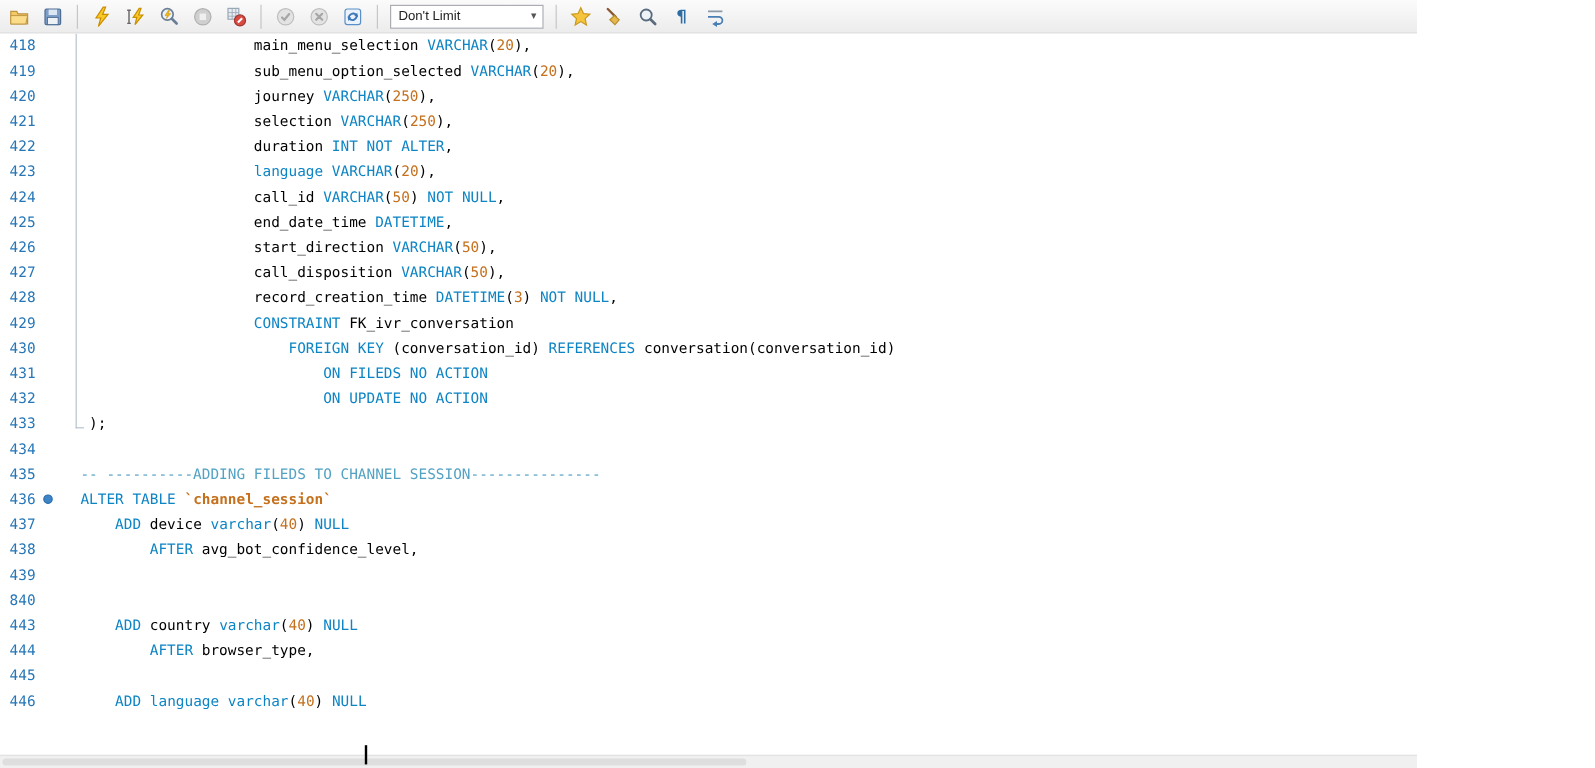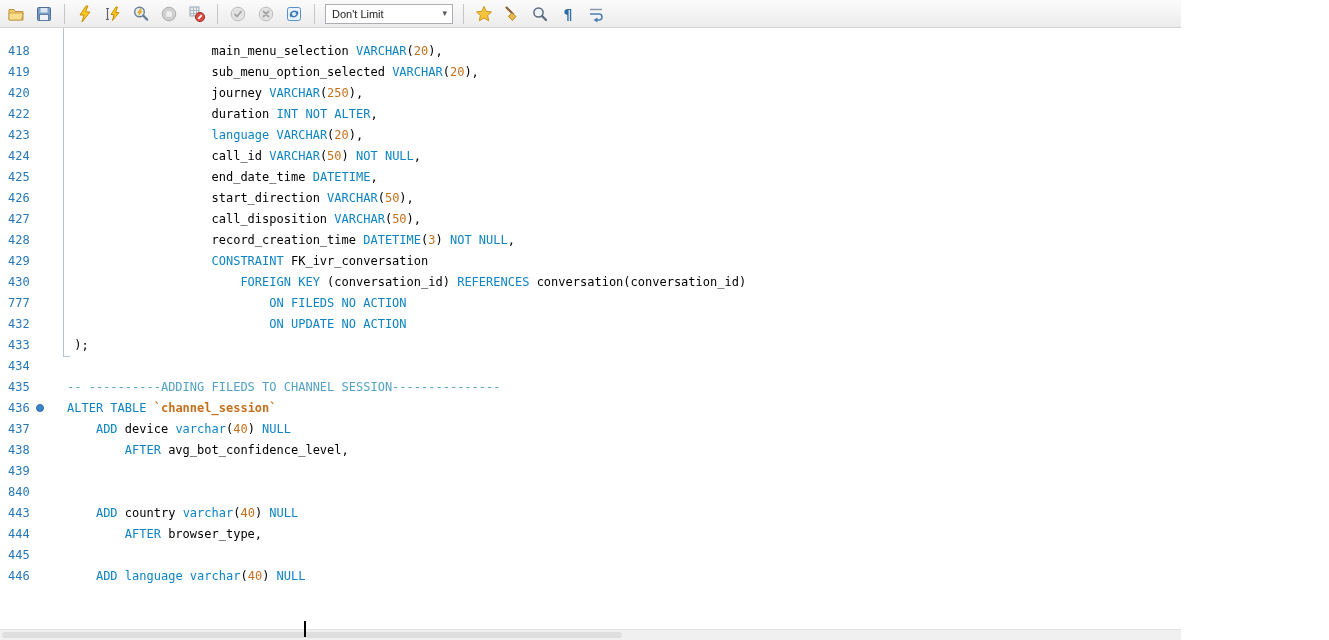--- a/index.html
+++ b/index.html
@@ -16,21 +16,21 @@
   .sep{width:1px;height:20px;background:#c6c6c6;flex:0 0 auto;margin:0 2px;}
   .combo{width:128px;height:20px;background:#fff;border:1px solid #abadb3;box-sizing:border-box;
          display:flex;align-items:center;justify-content:space-between;
          font-size:11px;color:#222;padding-left:6px;flex:0 0 auto;}
   .combo .chev{color:#555;font-size:9px;padding-right:5px;line-height:1;}
   .pilcrow{font-family:"DejaVu Sans",sans-serif;font-weight:bold;font-size:14px;color:#2e6da4;line-height:1;}
 
   
   .editor{position:absolute;top:28px;left:0;right:0;bottom:0;background:#fff;
           font-family:"DejaVu Sans Mono",monospace;font-size:12px;overflow:hidden;}
-  .lines{padding-top:13px;}
+  .lines{padding-top:0;}
   .row{height:21px;line-height:21px;white-space:pre;}
   .ln{display:inline-block;width:67px;padding-left:8px;box-sizing:border-box;
       color:var(--c-linenum,#2777b8);position:relative;vertical-align:top;}
   .marker{position:absolute;left:36px;top:6px;width:8px;height:8px;border-radius:50%;
           background:var(--c-marker,#3d85c6);border:1px solid #2b6cab;box-sizing:border-box;}
   .code{vertical-align:top;}
   .tk-kw{color:var(--c-kw,#0d84c4);}
   .tk-pl{color:#000;}
   .tk-num{color:var(--c-num,#c5701d);}
   .tk-cm{color:var(--c-cm,#53a2c3);}
@@ -173,30 +173,31 @@
       </svg>
     </span>
 
   </div>
 
   <div class="editor">
     <div class="lines" id="lines">
         <div class="row"><span class="ln">418</span><span class="code">                    <span class="tk-pl">main_menu_selection </span><span class="tk-kw">VARCHAR</span><span class="tk-pl">(</span><span class="tk-num">20</span><span class="tk-pl">),</span></span></div>
         <div class="row"><span class="ln">419</span><span class="code">                    <span class="tk-pl">sub_menu_option_selected </span><span class="tk-kw">VARCHAR</span><span class="tk-pl">(</span><span class="tk-num">20</span><span class="tk-pl">),</span></span></div>
         <div class="row"><span class="ln">420</span><span class="code">                    <span class="tk-pl">journey </span><span class="tk-kw">VARCHAR</span><span class="tk-pl">(</span><span class="tk-num">250</span><span class="tk-pl">),</span></span></div>
+        <div class="row"><span class="ln">421</span><span class="code">                    <span class="tk-pl">selection </span><span class="tk-kw">VARCHAR</span><span class="tk-pl">(</span><span class="tk-num">250</span><span class="tk-pl">),</span></span></div>
         <div class="row"><span class="ln">422</span><span class="code">                    <span class="tk-pl">duration </span><span class="tk-kw">INT NOT ALTER</span><span class="tk-pl">,</span></span></div>
         <div class="row"><span class="ln">423</span><span class="code">                    <span class="tk-kw">language</span><span class="tk-pl"> </span><span class="tk-kw">VARCHAR</span><span class="tk-pl">(</span><span class="tk-num">20</span><span class="tk-pl">),</span></span></div>
         <div class="row"><span class="ln">424</span><span class="code">                    <span class="tk-pl">call_id </span><span class="tk-kw">VARCHAR</span><span class="tk-pl">(</span><span class="tk-num">50</span><span class="tk-pl">) </span><span class="tk-kw">NOT NULL</span><span class="tk-pl">,</span></span></div>
         <div class="row"><span class="ln">425</span><span class="code">                    <span class="tk-pl">end_date_time </span><span class="tk-kw">DATETIME</span><span class="tk-pl">,</span></span></div>
         <div class="row"><span class="ln">426</span><span class="code">                    <span class="tk-pl">start_direction </span><span class="tk-kw">VARCHAR</span><span class="tk-pl">(</span><span class="tk-num">50</span><span class="tk-pl">),</span></span></div>
         <div class="row"><span class="ln">427</span><span class="code">                    <span class="tk-pl">call_disposition </span><span class="tk-kw">VARCHAR</span><span class="tk-pl">(</span><span class="tk-num">50</span><span class="tk-pl">),</span></span></div>
         <div class="row"><span class="ln">428</span><span class="code">                    <span class="tk-pl">record_creation_time </span><span class="tk-kw">DATETIME</span><span class="tk-pl">(</span><span class="tk-num">3</span><span class="tk-pl">) </span><span class="tk-kw">NOT NULL</span><span class="tk-pl">,</span></span></div>
         <div class="row"><span class="ln">429</span><span class="code">                    <span class="tk-kw">CONSTRAINT</span><span class="tk-pl"> FK_ivr_conversation</span></span></div>
         <div class="row"><span class="ln">430</span><span class="code">                        <span class="tk-kw">FOREIGN KEY</span><span class="tk-pl"> (conversation_id) </span><span class="tk-kw">REFERENCES</span><span class="tk-pl"> conversation(conversation_id)</span></span></div>
-        <div class="row"><span class="ln">777</span><span class="code">                            <span class="tk-kw">ON FILEDS NO ACTION</span></span></div>
+        <div class="row"><span class="ln">431</span><span class="code">                            <span class="tk-kw">ON FILEDS NO ACTION</span></span></div>
         <div class="row"><span class="ln">432</span><span class="code">                            <span class="tk-kw">ON UPDATE NO ACTION</span></span></div>
         <div class="row"><span class="ln">433</span><span class="code"> <span class="tk-pl">);</span></span></div>
         <div class="row"><span class="ln">434</span><span class="code"></span></div>
         <div class="row"><span class="ln">435</span><span class="code"><span class="tk-cm">-- ----------ADDING FILEDS TO CHANNEL SESSION---------------</span></span></div>
         <div class="row"><span class="ln">436<span class="marker"></span></span><span class="code"><span class="tk-kw">ALTER TABLE</span><span class="tk-pl"> </span><span class="tk-qid">`channel_session`</span></span></div>
         <div class="row"><span class="ln">437</span><span class="code">    <span class="tk-kw">ADD</span><span class="tk-pl"> device </span><span class="tk-kw">varchar</span><span class="tk-pl">(</span><span class="tk-num">40</span><span class="tk-pl">) </span><span class="tk-kw">NULL</span></span></div>
         <div class="row"><span class="ln">438</span><span class="code">        <span class="tk-kw">AFTER</span><span class="tk-pl"> avg_bot_confidence_level,</span></span></div>
         <div class="row"><span class="ln">439</span><span class="code"></span></div>
         <div class="row"><span class="ln">840</span><span class="code"></span></div>
         <div class="row"><span class="ln">443</span><span class="code">    <span class="tk-kw">ADD</span><span class="tk-pl"> country </span><span class="tk-kw">varchar</span><span class="tk-pl">(</span><span class="tk-num">40</span><span class="tk-pl">) </span><span class="tk-kw">NULL</span></span></div>

